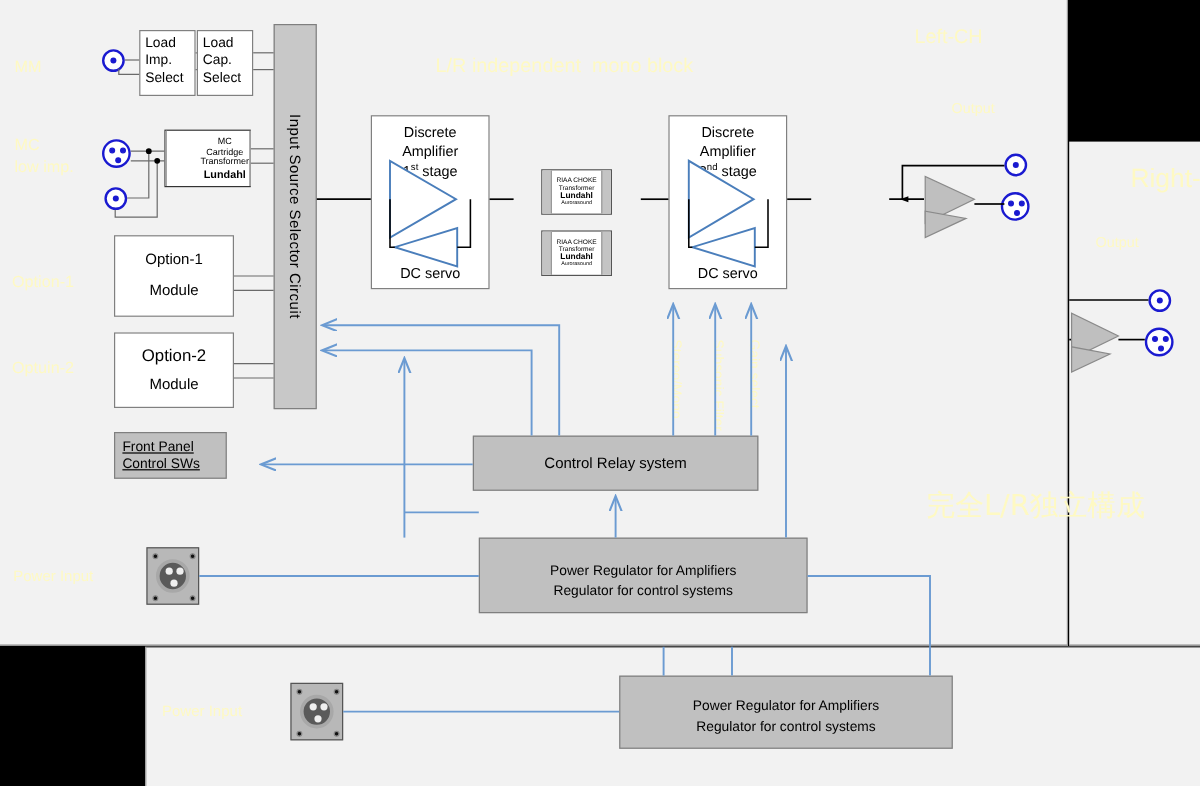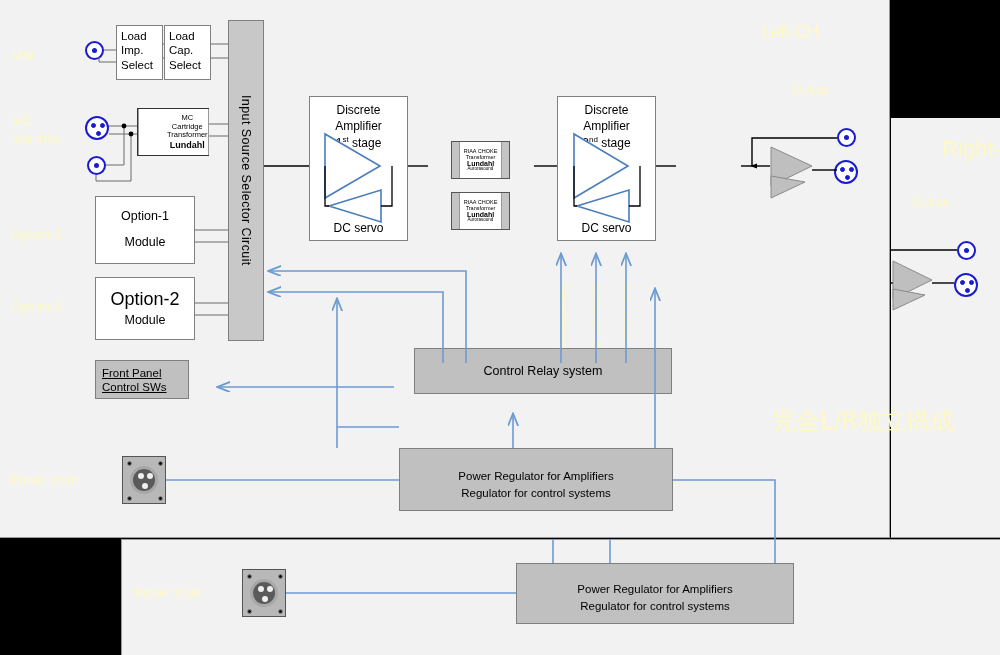--- a/index.html
+++ b/index.html
@@ -213,20 +213,21 @@
 </style>
 </head>
 <body>
 
 <div id="canvas">
 
   <div class="panel" id="panel-left-ch"></div>
   <div class="panel" id="panel-right-ch"></div>
   <div class="panel" id="panel-bottom"></div>
 
+  <div class="txt" style="left:363px; top:46px; font-size:16.5px;">L/R independent  mono block</div>
   <div class="txt" style="left:762px; top:22px; font-size:16.5px;">Left-CH</div>
   <div class="txt" style="left:942px; top:136px; font-size:22px;">Right-CH</div>
   <div class="txt" style="left:772px; top:405px; font-size:24px; font-family:'DejaVu Sans', sans-serif;">完全L/R独立構成</div>
 
   <div class="txt" style="left:12px; top:48px; font-size:13.5px;">MM</div>
   <div class="txt" style="left: 12px; top: 112px; font-size: 13.5px; line-height: 1.35; white-space: pre-line;">MC
  low imp.</div>
   <div class="txt" style="left:10px; top:227px; font-size:13.5px;">Option-1</div>
   <div class="txt" style="left:10px; top:299px; font-size:13.5px;">Optuin-2</div>
   <div class="txt" style="left:11px; top:473px; font-size:12.5px;">Power Input</div>
@@ -262,21 +263,21 @@
     </div>
     <div class="cap r"></div>
   </div>
 
   <div class="box" style="left:95px; top:196px; width:100px; height:68px;">
     <div class="inner ctr" style="top:12px; font-size:12.5px;">Option-1</div>
     <div class="inner ctr" style="top:38px; font-size:12.5px;">Module</div>
   </div>
 
   <div class="box" style="left:95px; top:277px; width:100px; height:63px;">
-    <div class="inner ctr" style="top:10px; font-size:18px;">Option-2</div>
+    <div class="inner ctr" style="top:10px; font-size:14px;">Option-2</div>
     <div class="inner ctr" style="top:35px; font-size:12.5px;">Module</div>
   </div>
 
   <div class="vert" style="left:228px; top:20px; width:36px; height:321px;">
     <span>Input Source Selector Circuit</span>
   </div>
 
   <div class="box" style="left:309px; top:96px; width:99px; height:145px;">
     <div class="inner ctr" style="top:6px; font-size:12px;">Discrete</div>
     <div class="inner ctr" style="top:22px; font-size:12px;">Amplifier</div>
@@ -337,21 +338,21 @@
 
   <div class="txt" style="left:557px; top:283px; font-size:11.5px; writing-mode:vertical-rl; text-orientation:mixed;">Stereo/Mono.</div>
   <div class="txt" style="left:592px; top:283px; font-size:11.5px; writing-mode:vertical-rl; text-orientation:mixed;">Subsonic Filter</div>
   <div class="txt" style="left:622px; top:283px; font-size:11.5px; writing-mode:vertical-rl; text-orientation:mixed;">Gain select</div>
 
   <div class="box gray" style="left:95px; top:360px; width:94px; height:39px; padding:5px 6px;text-decoration:underline;">
     <div style="font-size: 11.5px; white-space: pre-line;">Front Panel
 Control SWs</div>
   </div>
 
-  <div class="box gray" style="left:394px; top:348px; width:258px; height:46px;margin-left:20px;">
+  <div class="box gray" style="left:394px; top:363px; width:238px; height:46px;">
     <div class="inner ctr" style="top:15px; font-size:12.5px;">Control Relay system</div>
   </div>
 
   <div class="box gray" style="left:399px; top:448px; width:274px; height:63px;">
     <div class="inner ctr" style="top: 19px; font-size: 11.5px; line-height: 1.45; white-space: pre-line;">Power Regulator  for Amplifiers
 Regulator  for control systems</div>
   </div>
 
   <div class="box gray" style="left:516px; top:563px; width:278px; height:61px;">
     <div class="inner ctr" style="top: 17px; font-size: 11.5px; line-height: 1.45; white-space: pre-line;">Power Regulator  for Amplifiers

